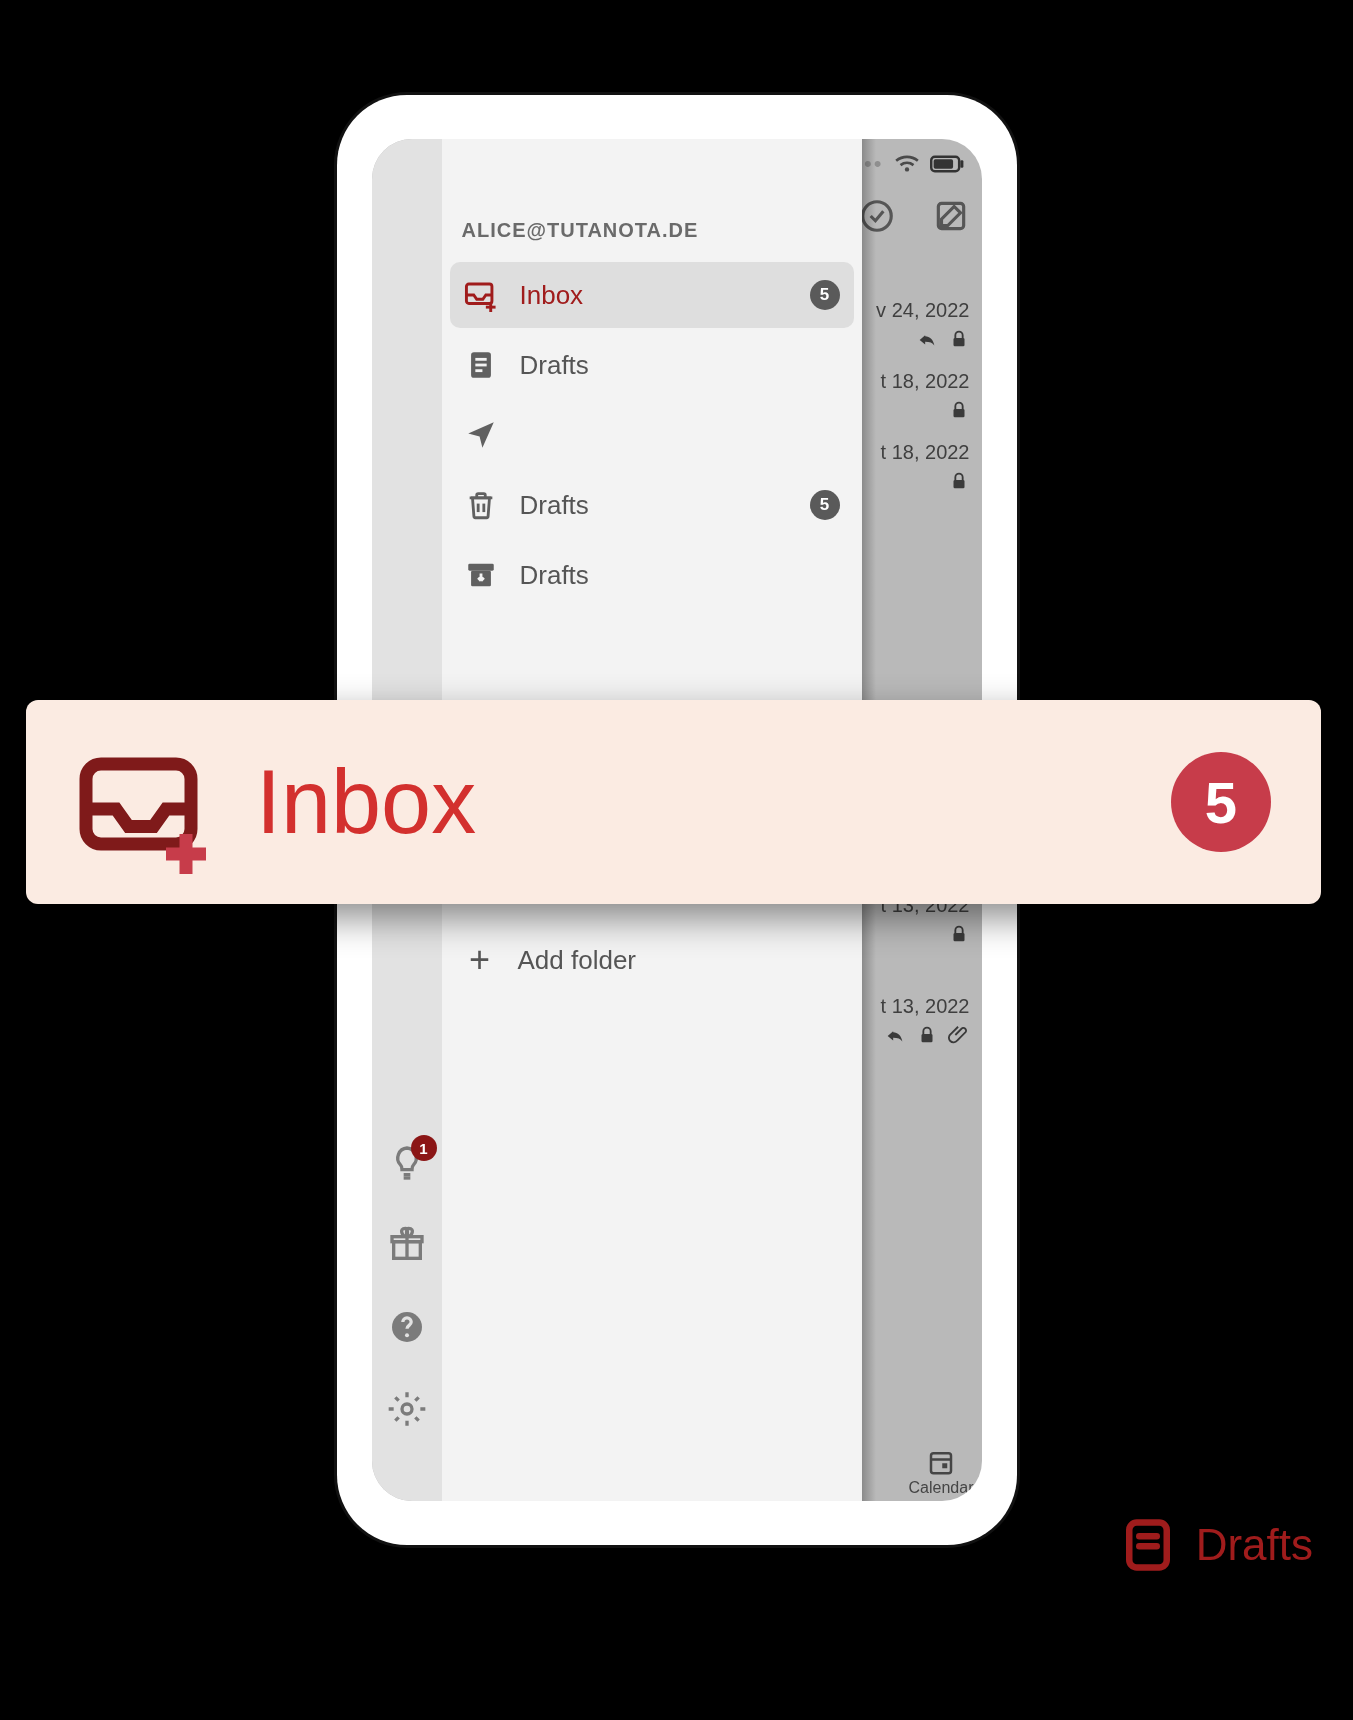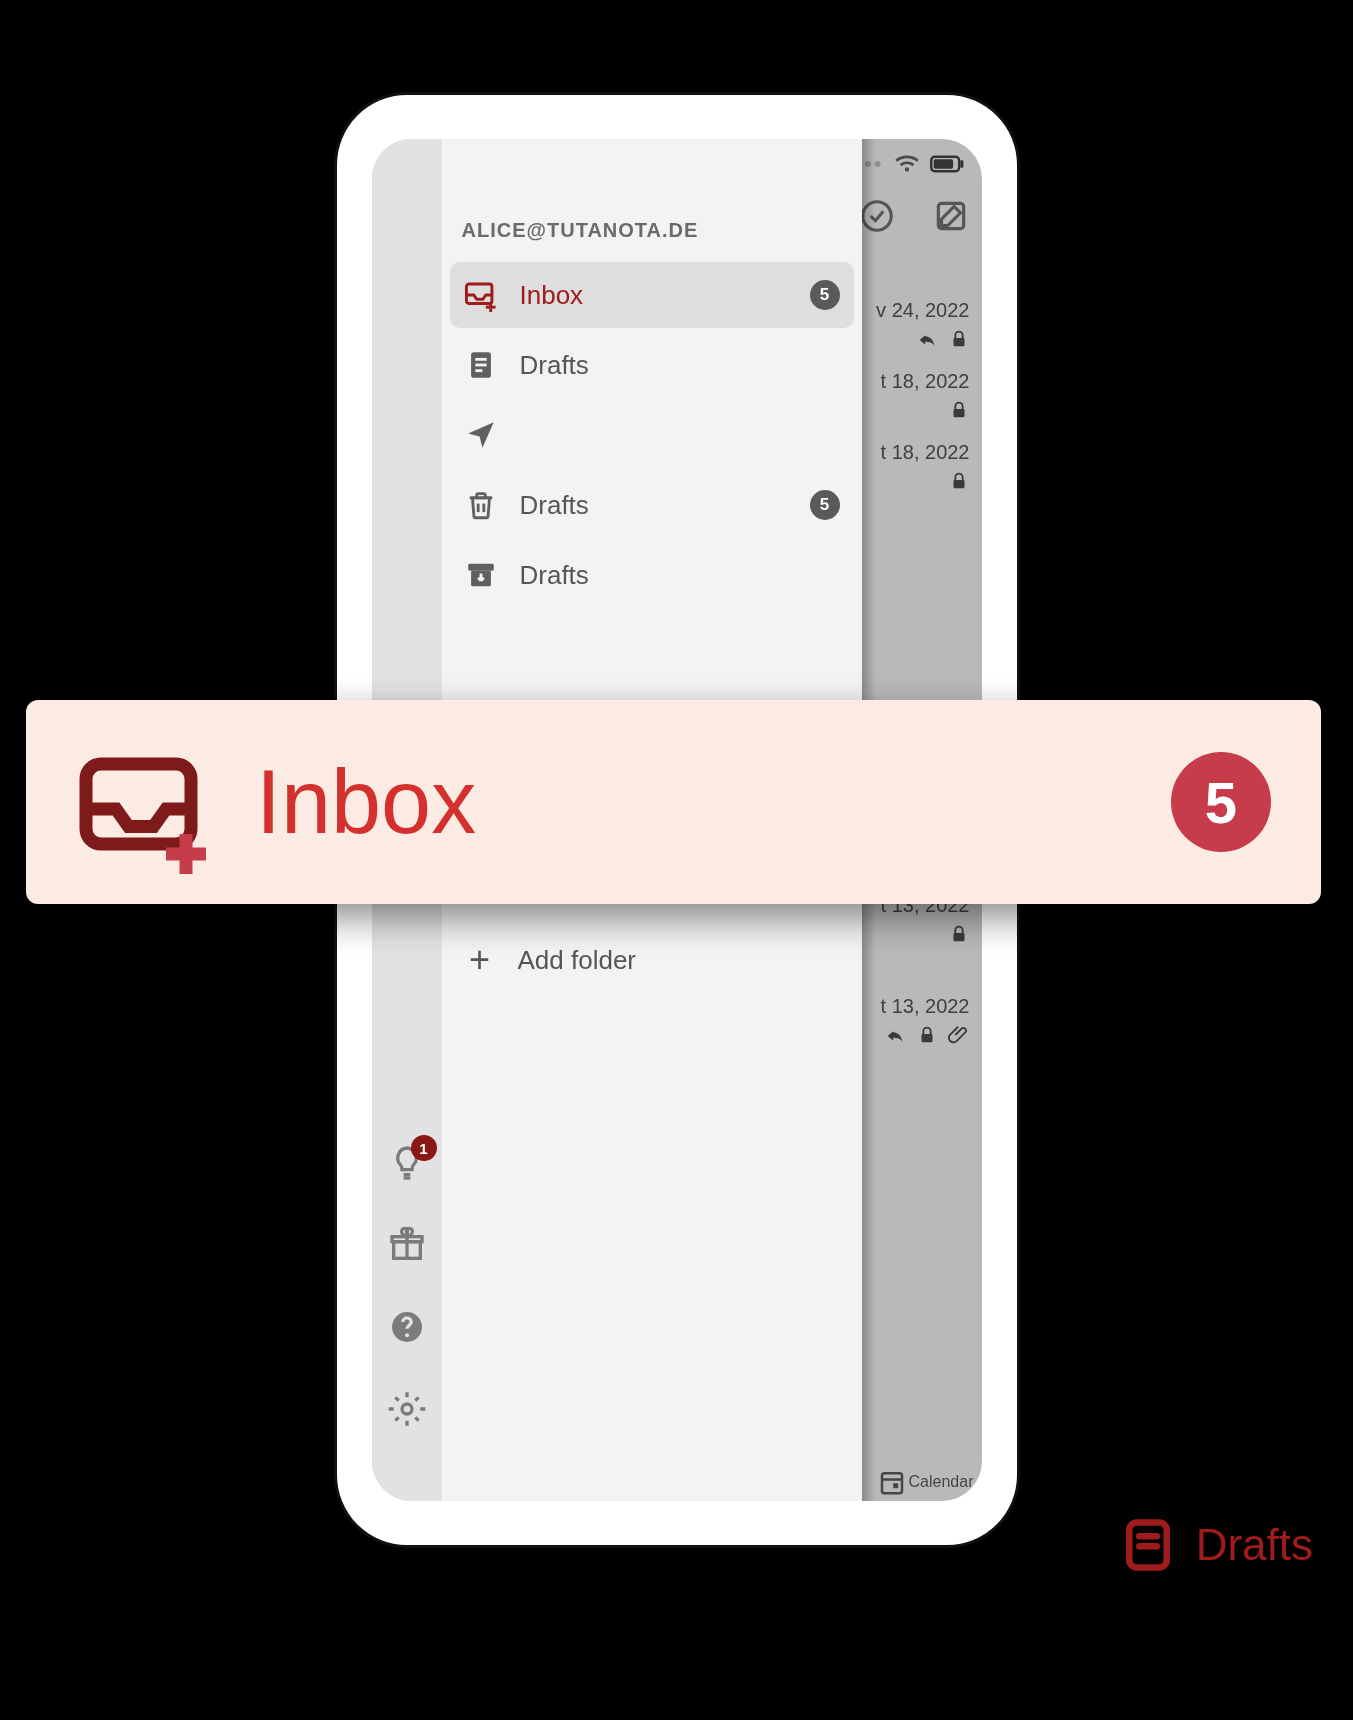--- a/index.html
+++ b/index.html
@@ -80,21 +80,21 @@
     gap:6px;
     color:#3f3f3f;
     font-size:20px;
   }
   .mailrow .icons{display:flex;gap:10px;align-items:center}
   .mailrow svg{width:22px;height:22px}
 
   
   .bottomnav{
     position:absolute;bottom:4px;right:8px;
-    display:flex;flex-direction:row;align-items:center;gap:2px;
+    display:flex;flex-direction:column;align-items:center;gap:2px;
     color:#454545;font-size:16px;
   }
   .bottomnav svg{width:30px;height:30px}
 
   
   .rail{
     position:absolute;left:0;top:0;bottom:0;
     width:70px;
     background:var(--panel-rail);
     display:flex;flex-direction:column;

